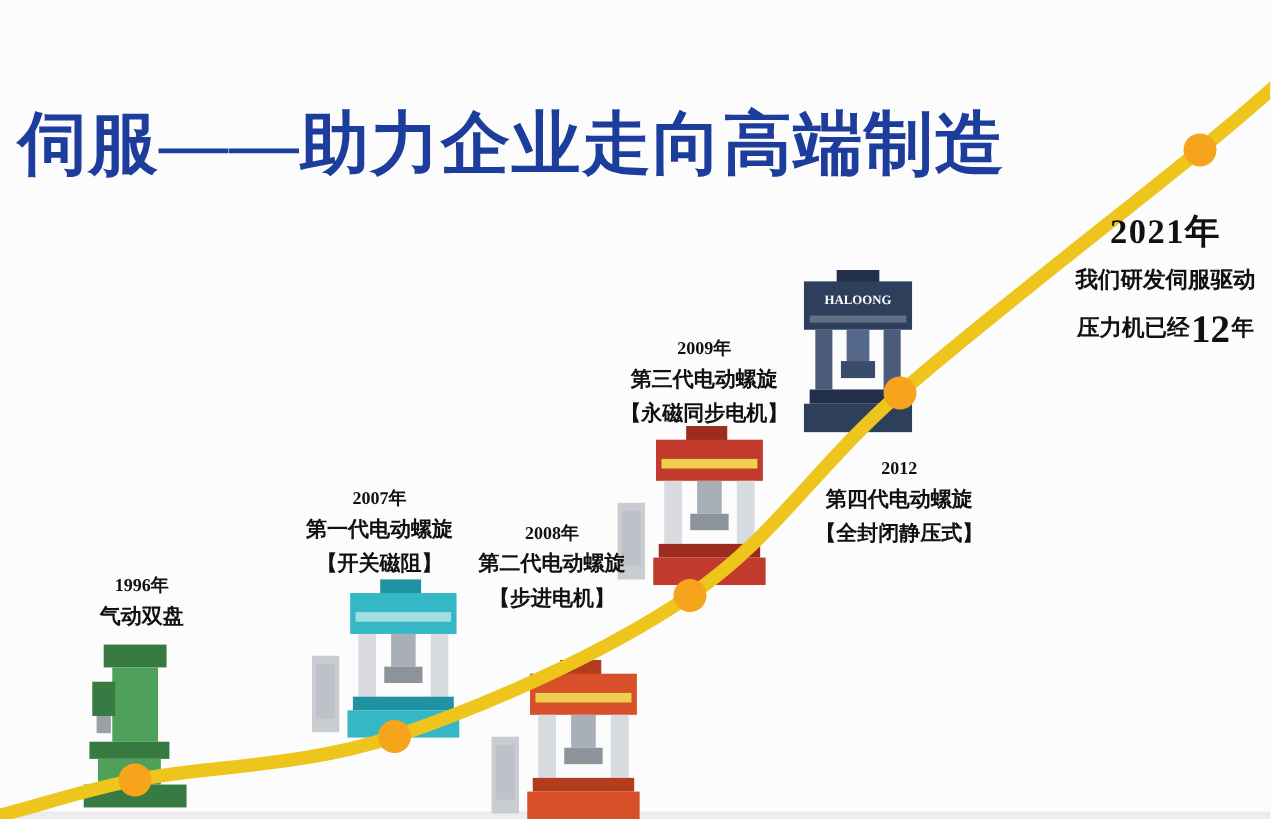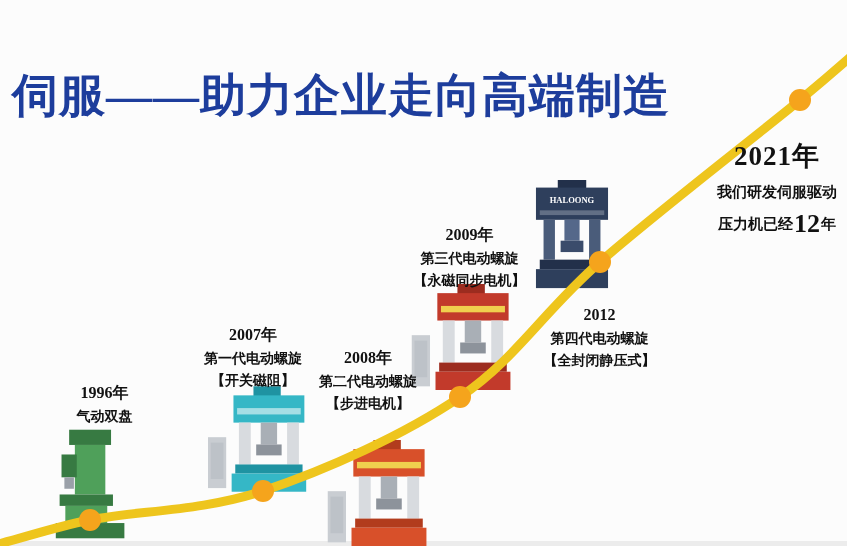--- a/index.html
+++ b/index.html
@@ -11,23 +11,23 @@
     position:absolute;left:12px;top:34px;z-index:3;
     font-size:46px;font-weight:800;color:#1d3d9c;
     letter-spacing:1px;white-space:nowrap;
   }
   .machine{position:absolute;z-index:1;}
   .curve{position:absolute;left:0;top:0;z-index:2;pointer-events:none;}
   .ms{
     position:absolute;z-index:3;display:flex;flex-direction:column;
     align-items:center;text-align:center;color:#111;
   }
-  .ms-year{font-size:16px;font-weight:700;line-height:1.1;}
+  .ms-year{font-size:12px;font-weight:700;line-height:1.1;}
   .ms-line{font-size:14px;font-weight:700;margin-top:7px;white-space:nowrap;line-height:1.1;}
-  .ms2021 .ms-year{font-size:27px;letter-spacing:1px;}
+  .ms2021 .ms-year{font-size:23px;letter-spacing:1px;}
   .ms2021 .ms-line{font-size:15px;margin-top:12px;display:flex;align-items:center;}
   .big-num{font-size:26px;font-weight:600;line-height:.9;padding:0 1px;}
   .bottom-strip{position:absolute;left:0;bottom:0;width:100%;height:5px;background:#ececec;z-index:0;}
 </style>
 </head>
 <body>
 
 <div class="stage">
 
   <h1 class="title">伺服——助力企业走向高端制造</h1>
@@ -105,21 +105,21 @@
              C 516.2 358.8, 543.3 311.5, 600 262
              C 656.7 212.5, 755 137, 800 100
              C 845 63, 860 48, 870 40" fill="none" stroke-width="9" stroke-linecap="round" stroke="#eec51d"></path>
     <circle cx="90" cy="520" r="11" fill="#f5a41c"></circle>
     <circle cx="263" cy="491" r="11" fill="#f5a41c"></circle>
     <circle cx="460" cy="397" r="11" fill="#f5a41c"></circle>
     <circle cx="600" cy="262" r="11" fill="#f5a41c"></circle>
     <circle cx="800" cy="100" r="11" fill="#f5a41c"></circle>
   </svg>
 
-  <div class="ms" style="left:42px;top:384px;width:125px">
+  <div class="ms" style="left:32px;top:384px;width:125px">
     <div class="ms-year">1996年</div>
     <div class="ms-line">气动双盘</div>
   </div>
 
   <div class="ms" style="left:183px;top:326px;width:140px">
     <div class="ms-year">2007年</div>
     <div class="ms-line">第一代电动螺旋</div>
     <div class="ms-line">【开关磁阻】</div>
   </div>
 

